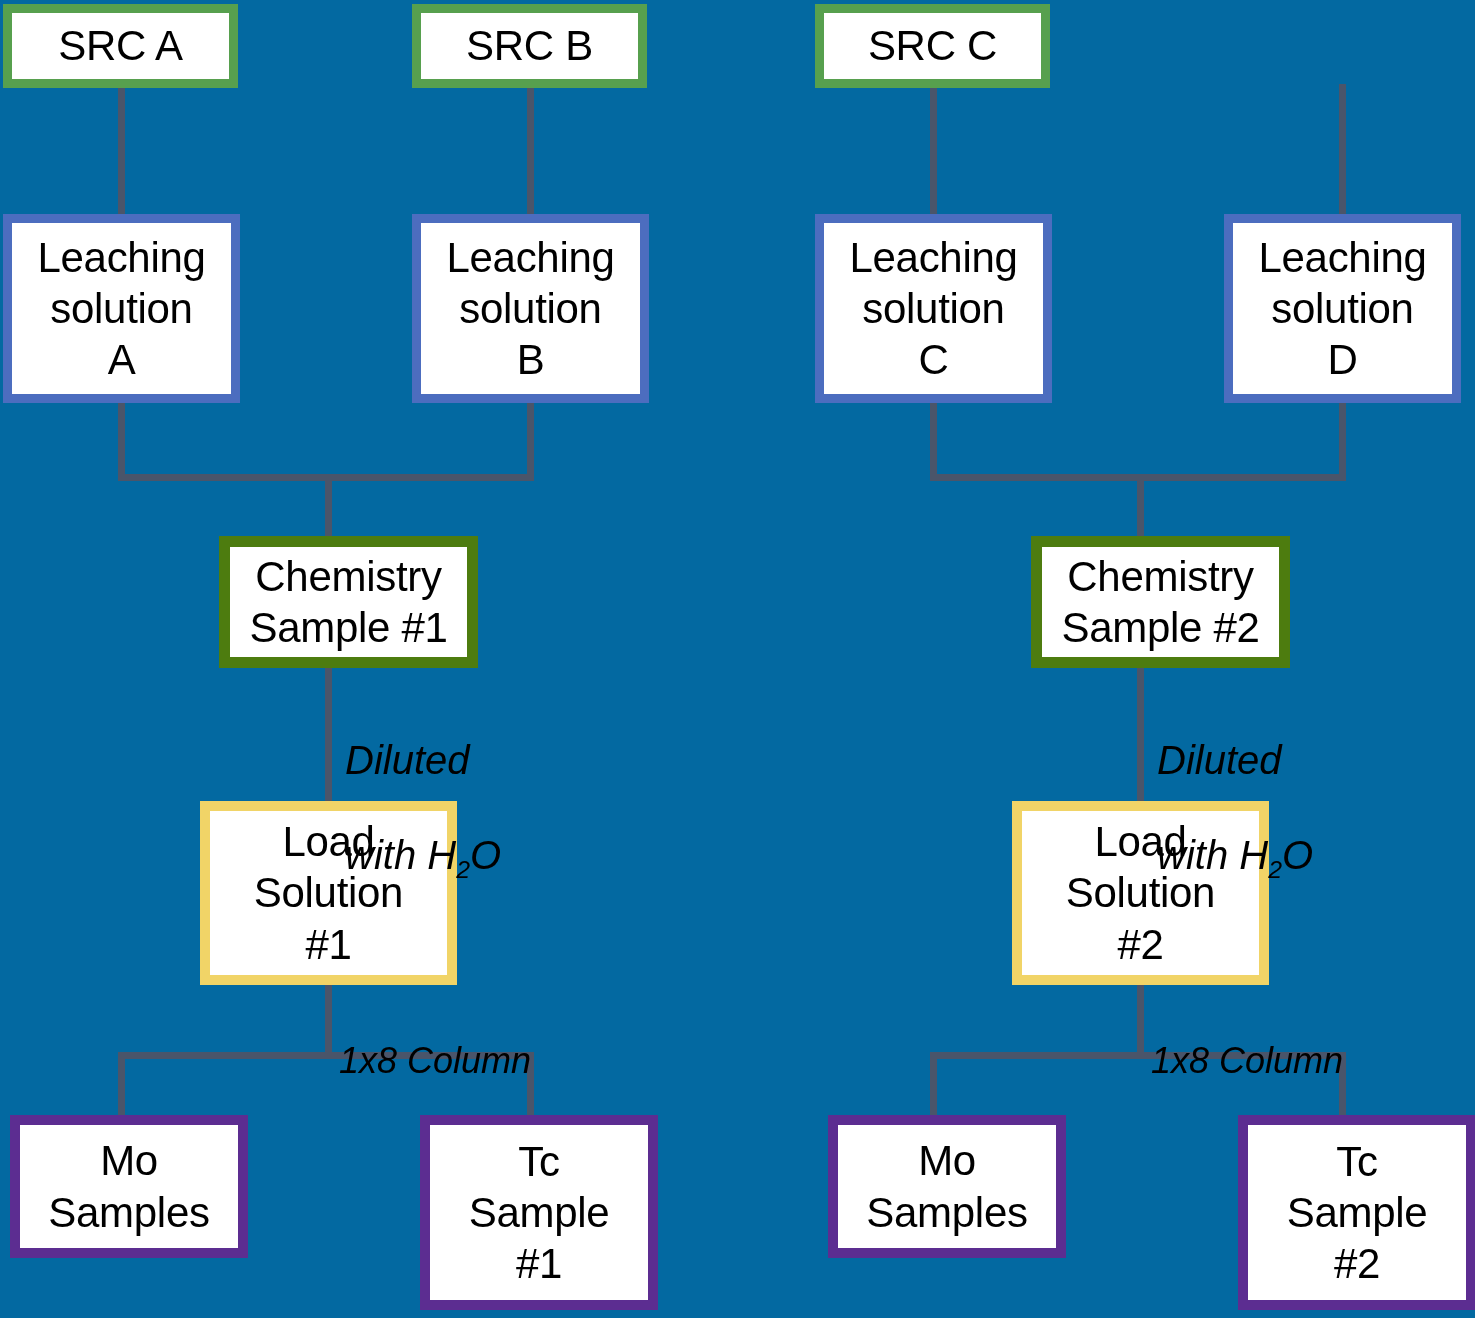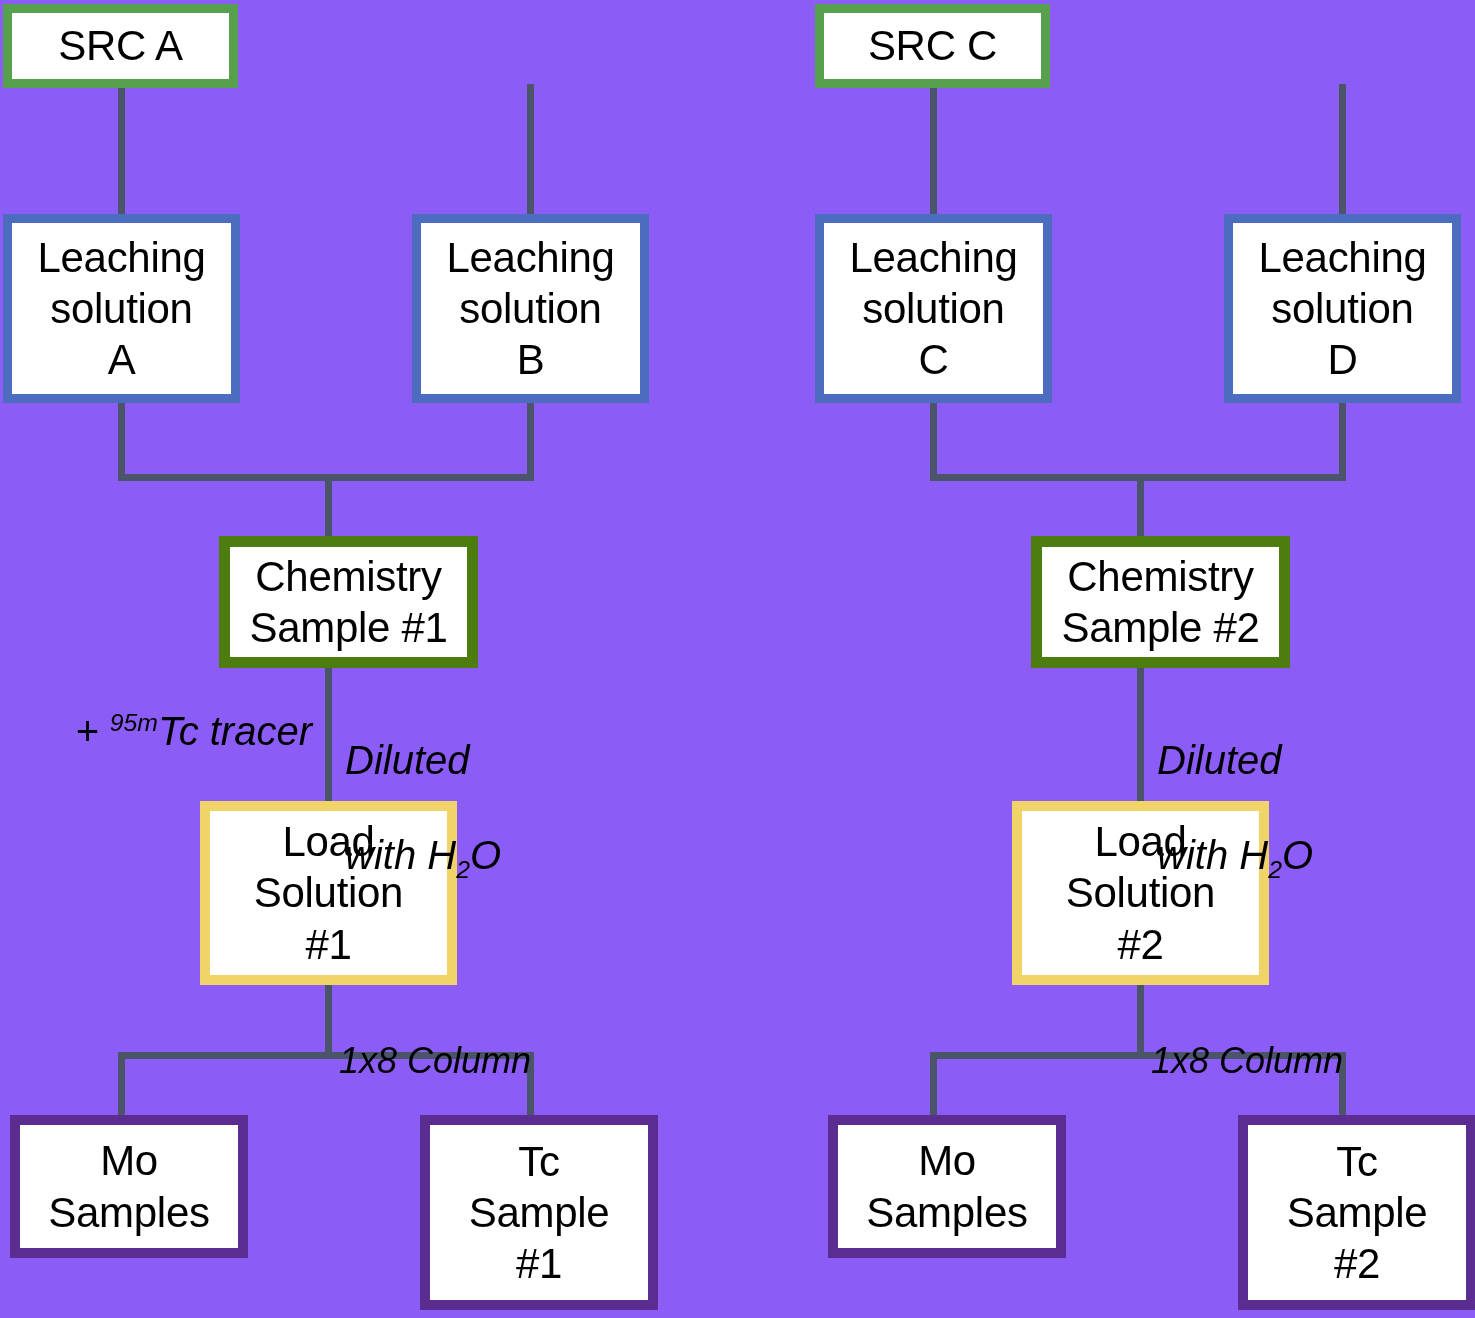--- a/index.html
+++ b/index.html
@@ -8,21 +8,21 @@
     padding: 0;
     background: #ffffff;
   }
   body {
     font-family: "Liberation Sans", sans-serif;
   }
   #diagram {
     position: relative;
     width: 1475px;
     height: 1318px;
-    background: #8b5cf6;
+    background: #0369a1;
     overflow: hidden;
   }
   .node {
     position: absolute;
     box-sizing: border-box;
     background: #ffffff;
     display: flex;
     align-items: center;
     justify-content: center;
     text-align: center;
@@ -84,20 +84,23 @@
   <div class="conn conn-v" style="left:325px; top:660px; height:148px;"></div>
 
   <div class="conn conn-v" style="left:325px; top:978px; height:80px;"></div>
   <div class="conn conn-h" style="left:118px; top:1052px; width:416px;"></div>
   <div class="conn conn-v" style="left:118px; top:1052px; height:68px;"></div>
   <div class="conn conn-v" style="left:527px; top:1052px; height:68px;"></div>
 
   <div class="node node-src" style="left:3px; top:4px; width:235px; height:84px;">
     <span class="lbl">SRC A</span>
   </div>
+  <div class="node node-src" style="left:412px; top:4px; width:235px; height:84px;">
+    <span class="lbl">SRC B</span>
+  </div>
 
   <div class="node node-leach" style="left:3px; top:214px; width:237px; height:189px;">
     <span class="lbl">Leaching<br>solution<br>A</span>
   </div>
   <div class="node node-leach" style="left:412px; top:214px; width:237px; height:189px;">
     <span class="lbl">Leaching<br>solution<br>B</span>
   </div>
 
   <div class="node node-chem" style="left:199px; top:536px; width:259px; height:132px;">
     <span class="lbl">Chemistry<br>Sample #1</span>
@@ -107,21 +110,20 @@
     <span class="lbl">Load<br>Solution<br>#1</span>
   </div>
 
   <div class="node node-out" style="left:2px; top:1115px; width:238px; height:143px;">
     <span class="lbl">Mo<br>Samples</span>
   </div>
   <div class="node node-out" style="left:412px; top:1115px; width:238px; height:195px;">
     <span class="lbl">Tc<br>Sample<br>#1</span>
   </div>
 
-  <div class="edge-label align-right" style="left:30px; top:708px; width:282px;">+&nbsp;<sup>95m</sup><span>Tc tracer</span></div>
 
   <div class="edge-label" style="left:345px; top:690px; width:240px;">
     <span>Diluted</span><br>
     <span>with H</span><sub>2</sub><span>O</span>
   </div>
 
   <div class="edge-label" style="left:339px; top:998px; width:300px; font-size:36px;">
     <span>1x8 Column</span>
   </div>
 

